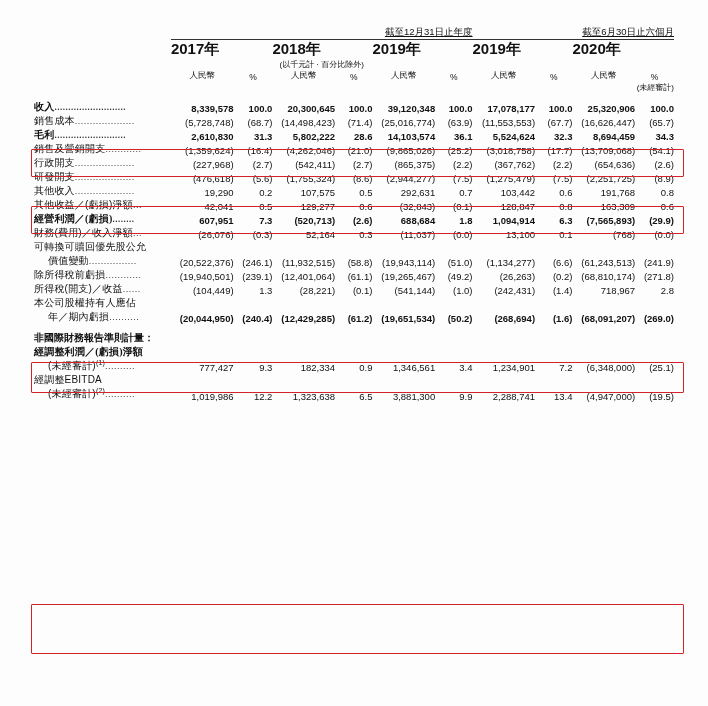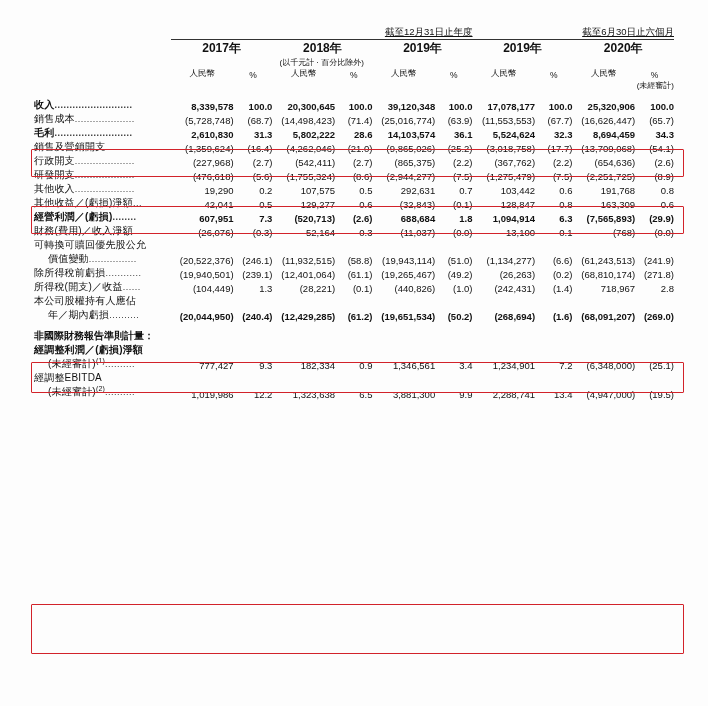--- a/index.html
+++ b/index.html
@@ -44,22 +44,22 @@
     text-align: right;
     font-size: 9.5px;
     padding-bottom: 2px;
     color: #111;
     text-decoration: underline;
   }
   .hdr-rule {
     border-top: 1px solid #333;
   }
   .hdr-year {
-    text-align: center;
-    font-size: 12px;
+    text-align: left;
+    font-size: 15px;
     font-weight: bold;
     padding: 3px 0 3px 0;
     color: #111;
   }
   .hdr-unit {
     text-align: center;
     font-size: 8.5px;
     padding: 3px 0 2px 0;
     color: #111;
   }
@@ -80,21 +80,21 @@
     padding: 3.2px 0 3.2px 2px;
     color: #111;
     letter-spacing: 0.2px;
   }
   .lbl .dots {
     letter-spacing: 0.5px;
     font-size: 9px;
     color: #333;
   }
   .lbl.indent { padding-left: 14px; margin-top: 20px; }
-  .lbl.bold { font-weight: bold; }
+  .lbl.bold { font-weight: bold; font-family: Liberation Serif, serif; }
   .num {
     text-align: right;
     font-size: 9.5px;
     padding: 3.2px 2px 3.2px 0;
     color: #111;
   }
   .num.bold { font-weight: bold; }
   .pct {
     text-align: right;
     font-size: 9.5px;
@@ -360,21 +360,21 @@
         <td class="num">(68,810,174)</td>
         <td class="pct">(271.8)</td>
       </tr>
 
       <tr>
         <td class="lbl"><span>所得稅(開支)／收益</span><span class="dots">......</span></td>
         <td class="num">(104,449)</td>
         <td class="pct">1.3</td>
         <td class="num">(28,221)</td>
         <td class="pct">(0.1)</td>
-        <td class="num">(440,826)</td>
+        <td class="num">(541,144)</td>
         <td class="pct">(1.0)</td>
         <td class="num">(242,431)</td>
         <td class="pct">(1.4)</td>
         <td class="num">718,967</td>
         <td class="pct">2.8</td>
       </tr>
 
       <tr>
         <td class="lbl"><span>本公司股權持有人應佔</span></td>
         <td colspan="10"></td>

